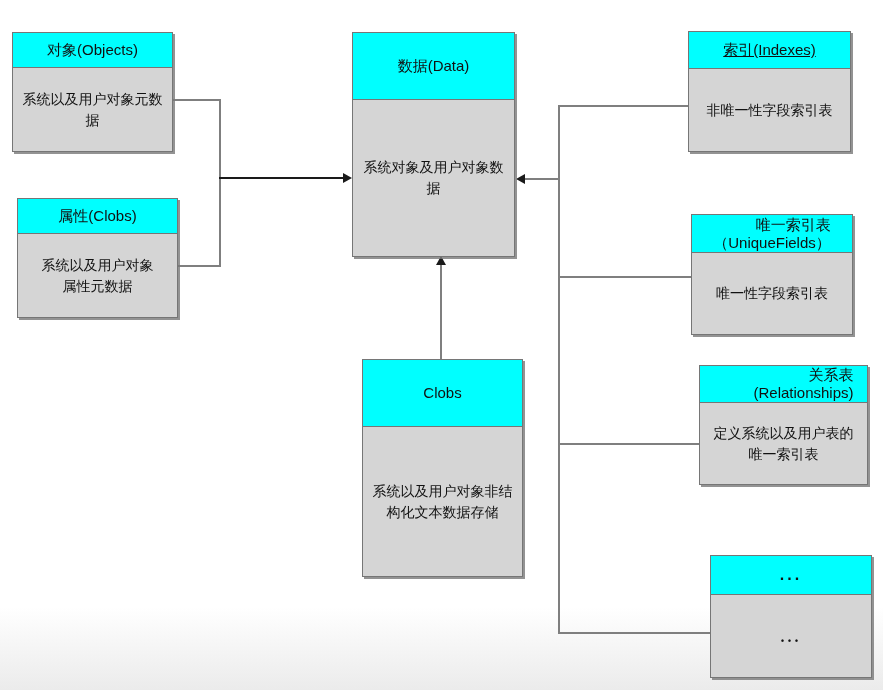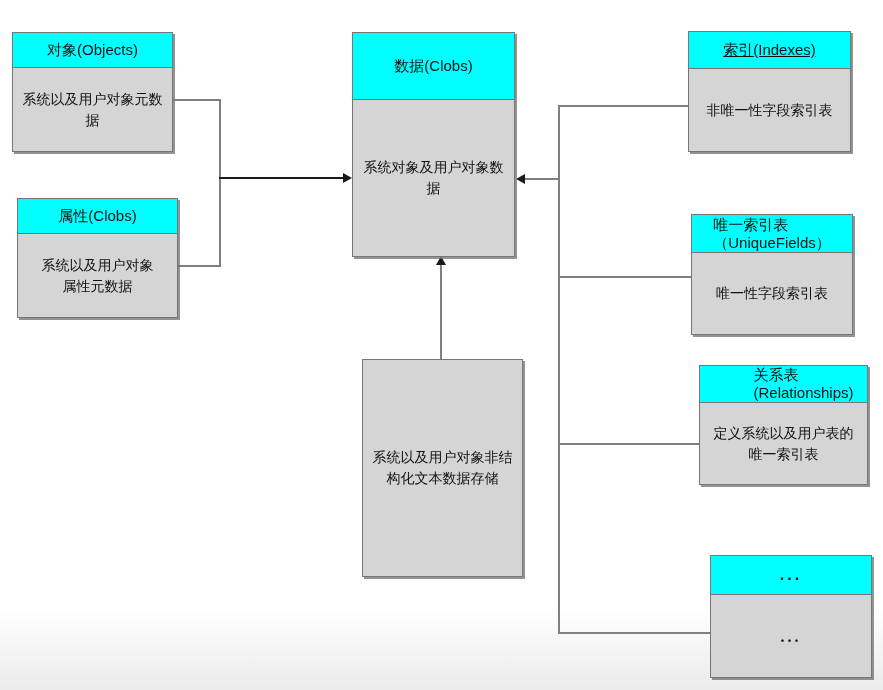--- a/index.html
+++ b/index.html
@@ -27,21 +27,21 @@
     display: flex;
     flex-direction: column;
     box-sizing: border-box;
   }
   .box-header {
     background: var(--header, #00ffff);
     border-bottom: 1px solid var(--border, #777);
     display: flex;
     align-items: center;
     justify-content: center;
-    text-align: left;
+    text-align: right;
     white-space: pre-line;
     font-size: 15px;
     line-height: 18px;
     flex: 0 0 auto;
   }
   .box-body {
     background: var(--body, #d5d5d5);
     flex: 1 1 auto;
     display: flex;
     align-items: center;
@@ -116,26 +116,27 @@
 据</div>
   </div>
 
   <div class="box" style="left:17px; top:198px; width:161px; height:120px;">
     <div class="box-header" style="height:34px;">属性(Clobs)</div>
     <div class="box-body">系统以及用户对象
 属性元数据</div>
   </div>
 
   <div class="box" style="left:352px; top:32px; width:163px; height:225px;">
-    <div class="box-header" style="height:66px;">数据(Clobs)</div>
+    <div class="box-header" style="height:66px;">数据(Data)</div>
     <div class="box-body">系统对象及用户对象数
 据</div>
   </div>
 
   <div class="box" style="left:362px; top:359px; width:161px; height:218px;">
+    <div class="box-header" style="height:66px;">Clobs</div>
     <div class="box-body">系统以及用户对象非结
 构化文本数据存储</div>
   </div>
 
   <div class="box" style="left:688px; top:31px; width:163px; height:121px;">
     <div class="box-header" style="height:36px;text-decoration:underline;">索引(Indexes)</div>
     <div class="box-body">非唯一性字段索引表</div>
   </div>
 
   <div class="box" style="left:691px; top:214px; width:162px; height:121px;">

